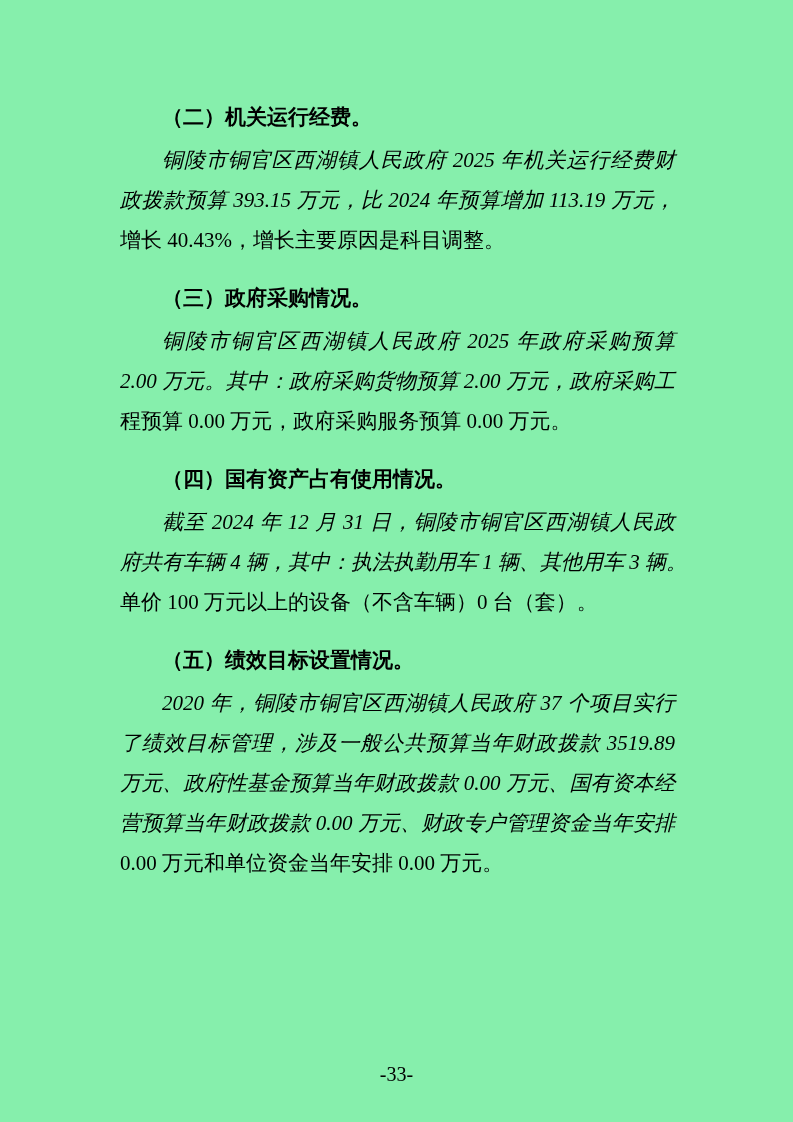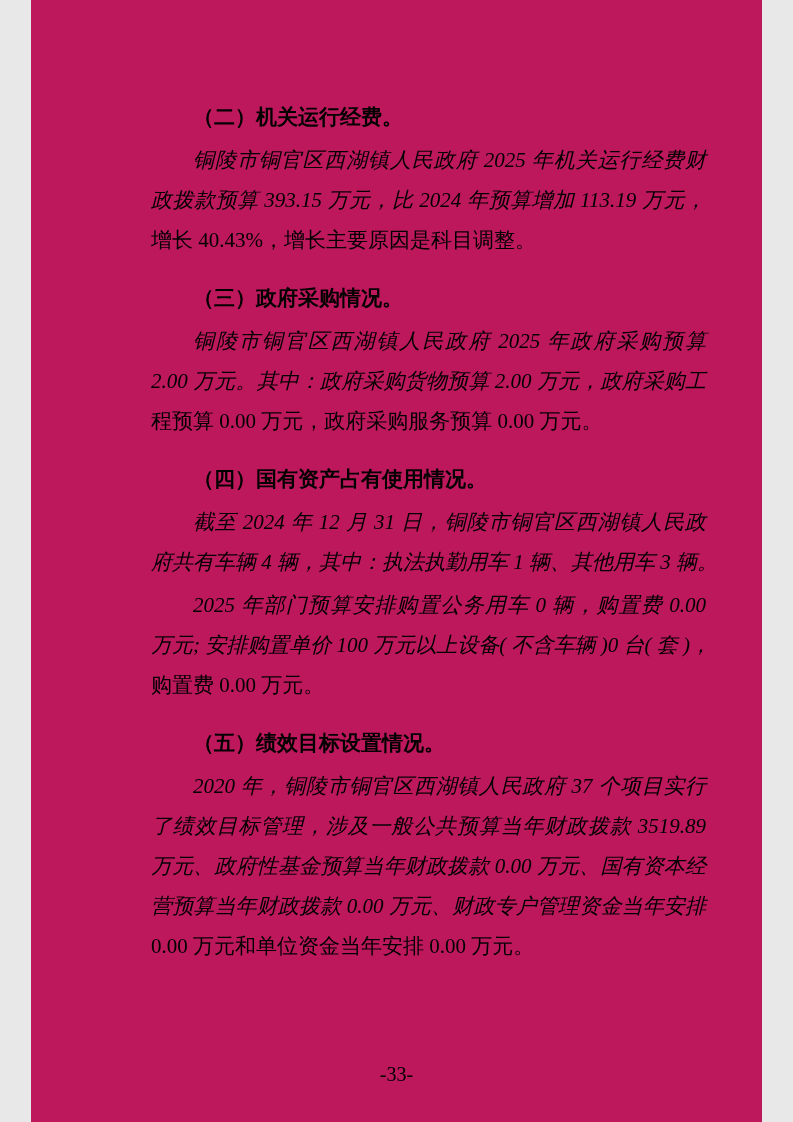--- a/index.html
+++ b/index.html
@@ -1,20 +1,20 @@
 <!DOCTYPE html>
 <html><head>
 <meta charset="utf-8">
 <style>
   html, body { margin: 0; padding: 0; background: #e8e8e8; }
   .page {
     position: relative;
-    width: 731px;
+    width: 793px;
     height: 1122px;
-    background: #be185d;
+    background: #86efac;
     font-family: "Liberation Serif", "DejaVu Serif", serif;
     color: #000000;
     overflow: hidden;
     margin: 0 auto;
   }
   .content {
     position: absolute;
     left: 120px;
     top: 97px;
     width: 555px;
@@ -69,27 +69,23 @@
       <div class="line indent fill">铜陵市铜官区西湖镇人民政府 2025 年政府采购预算</div>
       <div class="line fill">2.00 万元。其中：政府采购货物预算 2.00 万元，政府采购工</div>
       <div class="line">程预算 0.00 万元，政府采购服务预算 0.00 万元。</div>
     </div>
 
     <div class="heading">（四）国有资产占有使用情况。</div>
 
     <div class="para">
       <div class="line indent fill">截至 2024 年 12 月 31 日，铜陵市铜官区西湖镇人民政</div>
       <div class="line fill">府共有车辆 4 辆，其中：执法执勤用车 1 辆、其他用车 3 辆。</div>
+      <div class="line">单价 100 万元以上的设备（不含车辆）0 台（套）。</div>
     </div>
 
-    <div class="para">
-      <div class="line indent fill">2025 年部门预算安排购置公务用车 0 辆，购置费 0.00</div>
-      <div class="line fill">万元; 安排购置单价 100 万元以上设备( 不含车辆 )0 台( 套 )，</div>
-      <div class="line">购置费 0.00 万元。</div>
-    </div>
 
     <div class="heading">（五）绩效目标设置情况。</div>
 
     <div class="para">
       <div class="line indent fill">2020 年，铜陵市铜官区西湖镇人民政府 37 个项目实行</div>
       <div class="line fill">了绩效目标管理，涉及一般公共预算当年财政拨款 3519.89</div>
       <div class="line fill">万元、政府性基金预算当年财政拨款 0.00 万元、国有资本经</div>
       <div class="line fill">营预算当年财政拨款 0.00 万元、财政专户管理资金当年安排</div>
       <div class="line">0.00 万元和单位资金当年安排 0.00 万元。</div>
     </div>

